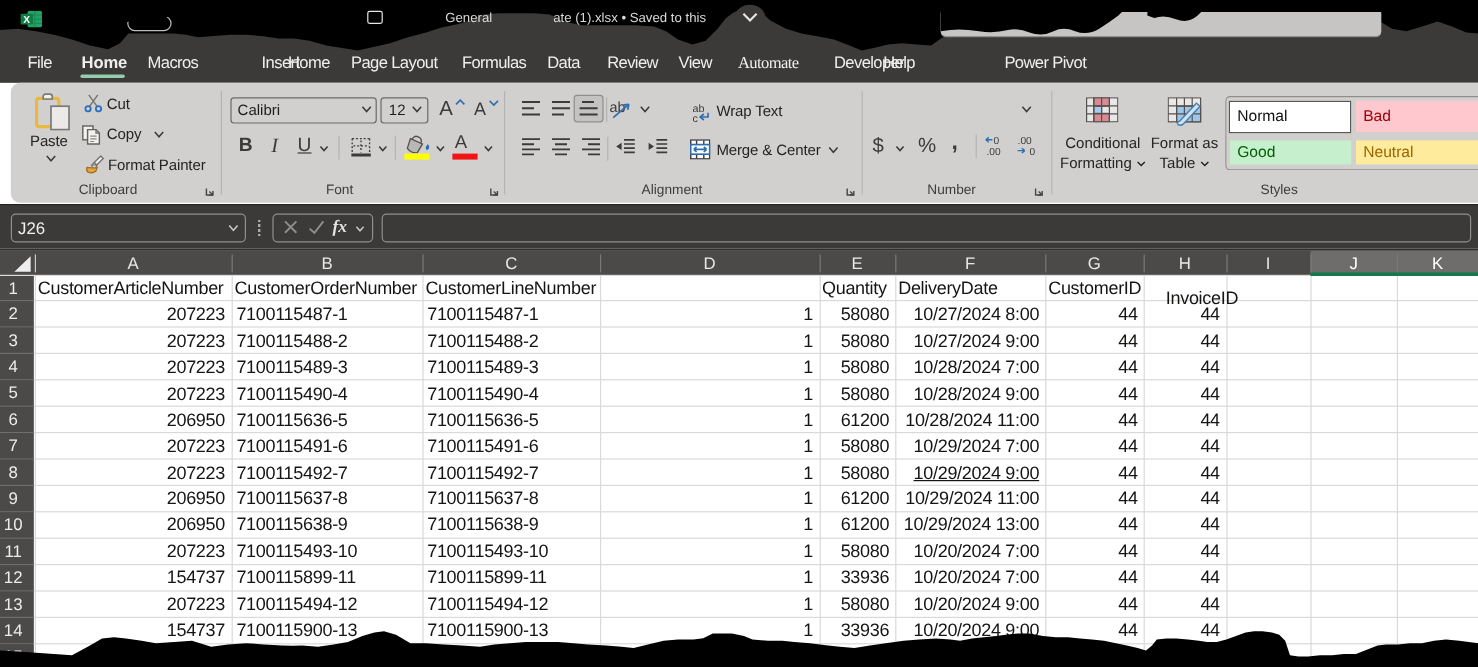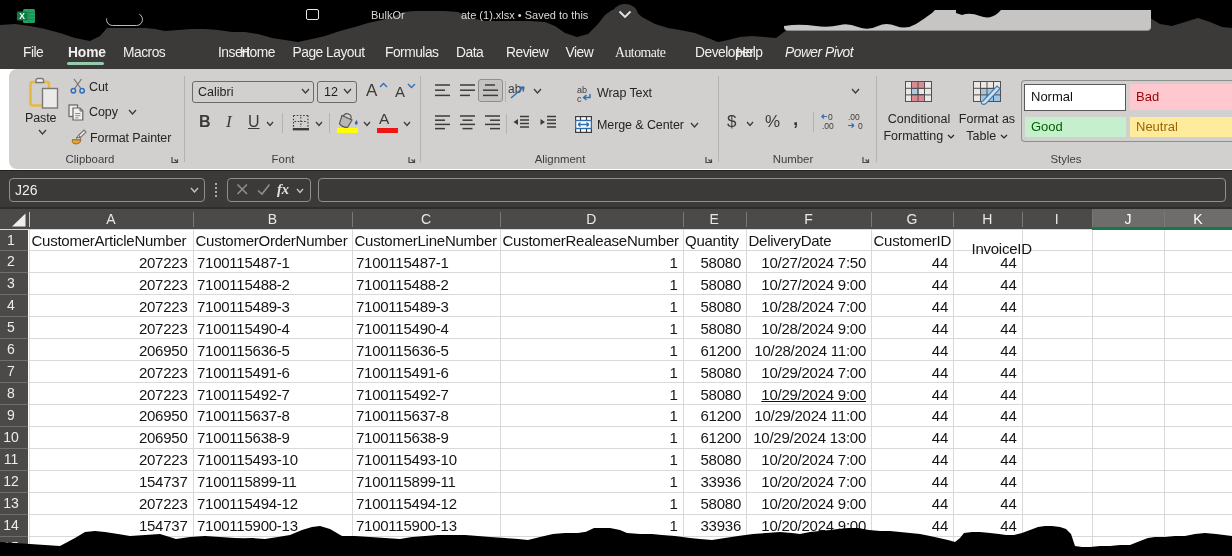--- a/index.html
+++ b/index.html
@@ -35,21 +35,21 @@
   <span class="menuitem" style="left:178px;margin-left:40px;">Insert</span>
   <span class="menuitem" style="left:240px;">Home</span>
   <span class="menuitem" style="left:292.5px;">Page Layout</span>
   <span class="menuitem" style="left:385px;">Formulas</span>
   <span class="menuitem" style="left:456px;">Data</span>
   <span class="menuitem" style="left:506px;">Review</span>
   <span class="menuitem" style="left:565.5px;">View</span>
   <span class="menuitem" style="left:615px;font-family:Liberation Serif, serif;">Automate</span>
   <span class="menuitem" style="left:695px;">Developer</span>
   <span class="menuitem" style="left:736px;">Help</span>
-  <span class="menuitem" style="left:785px;font-style:italic;">Power Pivot</span>
+  <span class="menuitem" style="left:837px;">Power Pivot</span>
   <div class="abs" style="left:67px;top:62px;width:37px;height:3px;background:#93cdae;border-radius:2px;"></div>
   <div id="ribbon"></div>
 <div class="gsep" style="left:183.5px;"></div>
 <div class="gsep" style="left:420px;"></div>
 <div class="gsep" style="left:718px;"></div>
 <div class="gsep" style="left:875.5px;"></div>
 <div class="glabel" style="left:30px;">Clipboard</div>
 <div class="glabel" style="left:223px;">Font</div>
 <div class="glabel" style="left:500px;">Alignment</div>
 <div class="glabel" style="left:733px;">Number</div>
@@ -367,31 +367,30 @@
 <div class="rowhdr" style="top:492.7px;height:21.9px;line-height:21.9px;">13</div>
 <div class="abs" style="left:0;top:513.6px;width:28px;height:1px;background:#6f6e6d;"></div>
 <div class="gl-h" style="top:535.5px;"></div>
 <div class="rowhdr" style="top:514.6px;height:21.9px;line-height:21.9px;">14</div>
 <div class="abs" style="left:0;top:535.5px;width:28px;height:1px;background:#6f6e6d;"></div>
 <div class="rowhdr" style="top:536.5px;height:19.5px;line-height:21.9px;">15</div>
 
 <div class="cell" style="left:31.5px;top:232.0px;">CustomerArticleNumber</div>
 <div class="cell" style="left:195.5px;top:232.0px;">CustomerOrderNumber</div>
 <div class="cell" style="left:354.5px;top:232.0px;">CustomerLineNumber</div>
-<div class="cell" style="left:502.5px;top:232.0px;">CustomerRealeaseNumber</div>
 <div class="cell" style="left:685.0px;top:232.0px;">Quantity</div>
 <div class="cell" style="left:748.5px;top:232.0px;">DeliveryDate</div>
 <div class="cell" style="left:873.5px;top:232.0px;">CustomerID</div>
 <div class="cell" style="left:955.5px;top:240px;padding-left:16px;">InvoiceID</div>
 <div class="cell num" style="left:29px;width:158.5px;top:253.9px;">207223</div>
 <div class="cell" style="left:197px;top:253.9px;">7100115487-1</div>
 <div class="cell" style="left:356px;top:253.9px;">7100115487-1</div>
 <div class="cell num" style="left:500px;width:177.5px;top:253.9px;">1</div>
 <div class="cell num" style="left:682.5px;width:58.5px;top:253.9px;">58080</div>
-<div class="cell num" style="left:746px;width:120px;top:253.9px;">10/27/2024 7:50</div>
+<div class="cell num" style="left:746px;width:120px;top:253.9px;">10/27/2024 8:00</div>
 <div class="cell num" style="left:871px;width:77px;top:253.9px;">44</div>
 <div class="cell num" style="left:953px;width:63.5px;top:253.9px;">44</div>
 <div class="cell num" style="left:29px;width:158.5px;top:275.9px;">207223</div>
 <div class="cell" style="left:197px;top:275.9px;">7100115488-2</div>
 <div class="cell" style="left:356px;top:275.9px;">7100115488-2</div>
 <div class="cell num" style="left:500px;width:177.5px;top:275.9px;">1</div>
 <div class="cell num" style="left:682.5px;width:58.5px;top:275.9px;">58080</div>
 <div class="cell num" style="left:746px;width:120px;top:275.9px;">10/27/2024 9:00</div>
 <div class="cell num" style="left:871px;width:77px;top:275.9px;">44</div>
 <div class="cell num" style="left:953px;width:63.5px;top:275.9px;">44</div>
@@ -493,21 +492,21 @@
       <rect x="6" y="0" width="12" height="14" rx="1.5" fill="#21a366"></rect>
       <path d="M12 0 V14 M6 3.5 H18 M6 7 H18 M6 10.5 H18" stroke="#1a8552" stroke-width="0.8"></path>
       <rect x="0" y="2.5" width="10.5" height="9" rx="1" fill="#107c41"></rect>
       <text x="5.2" y="10" font-size="8.5" font-weight="bold" fill="#fff" text-anchor="middle" font-family="Liberation Sans">X</text>
     </svg>
 <div class="abs" style="left:106px;top:13px;width:37px;height:13px;border:1.5px solid #bdbcbb;border-radius:7px;"></div>
 <svg class="abs" style="left:100px;top:0px;" width="52" height="26">
       <path d="M0 0 H52 V6 Q47 10 42 13 Q36 17 28 19 Q16 21 8 18 L0 20 Z" fill="#000"></path>
     </svg>
 <div class="abs" style="left:306px;top:9px;width:13px;height:11px;border:1.5px solid #e8e7e6;border-radius:2px;"></div>
-<span class="abs" style="left:371px;top:9px;font-size:11px;color:#dbdad9;">BulkOr</span>
+<span class="abs" style="left:371px;top:9px;font-size:11px;color:#dbdad9;">General</span>
 <span class="abs" style="left:461px;top:9px;font-size:11px;color:#dbdad9;">ate (1).xlsx • Saved to this</span>
 <div class="abs" style="left:612px;top:4px;width:26px;height:23px;background:#3b3a39;border-radius:50%;"></div>
 <svg class="abs" style="left:618px;top:10px;" width="14" height="9">
       <path d="M1.5 1.5 L7 7 L12.5 1.5" stroke="#e8e7e6" stroke-width="1.8" fill="none"></path>
     </svg>
 <div class="abs" style="left:784px;top:10px;width:367px;height:20px;background:#c6c5c4;border-radius:0 0 4px 4px;box-shadow:0 1px 0 #8f8e8d;"></div>
 <svg class="abs" style="left:784px;top:9px;" width="367" height="24">
       <path d="M0 0 H152 L148 4 Q140 10 132 15 Q122 21 112 17 Q102 13 94 17 Q84 22 74 18 Q64 14 56 16 Q44 19 32 17 Q18 15 8 16 L0 17 Z" fill="#000"></path>
     </svg>
 <svg class="abs" style="left:956px;top:9px;" width="46" height="13">

